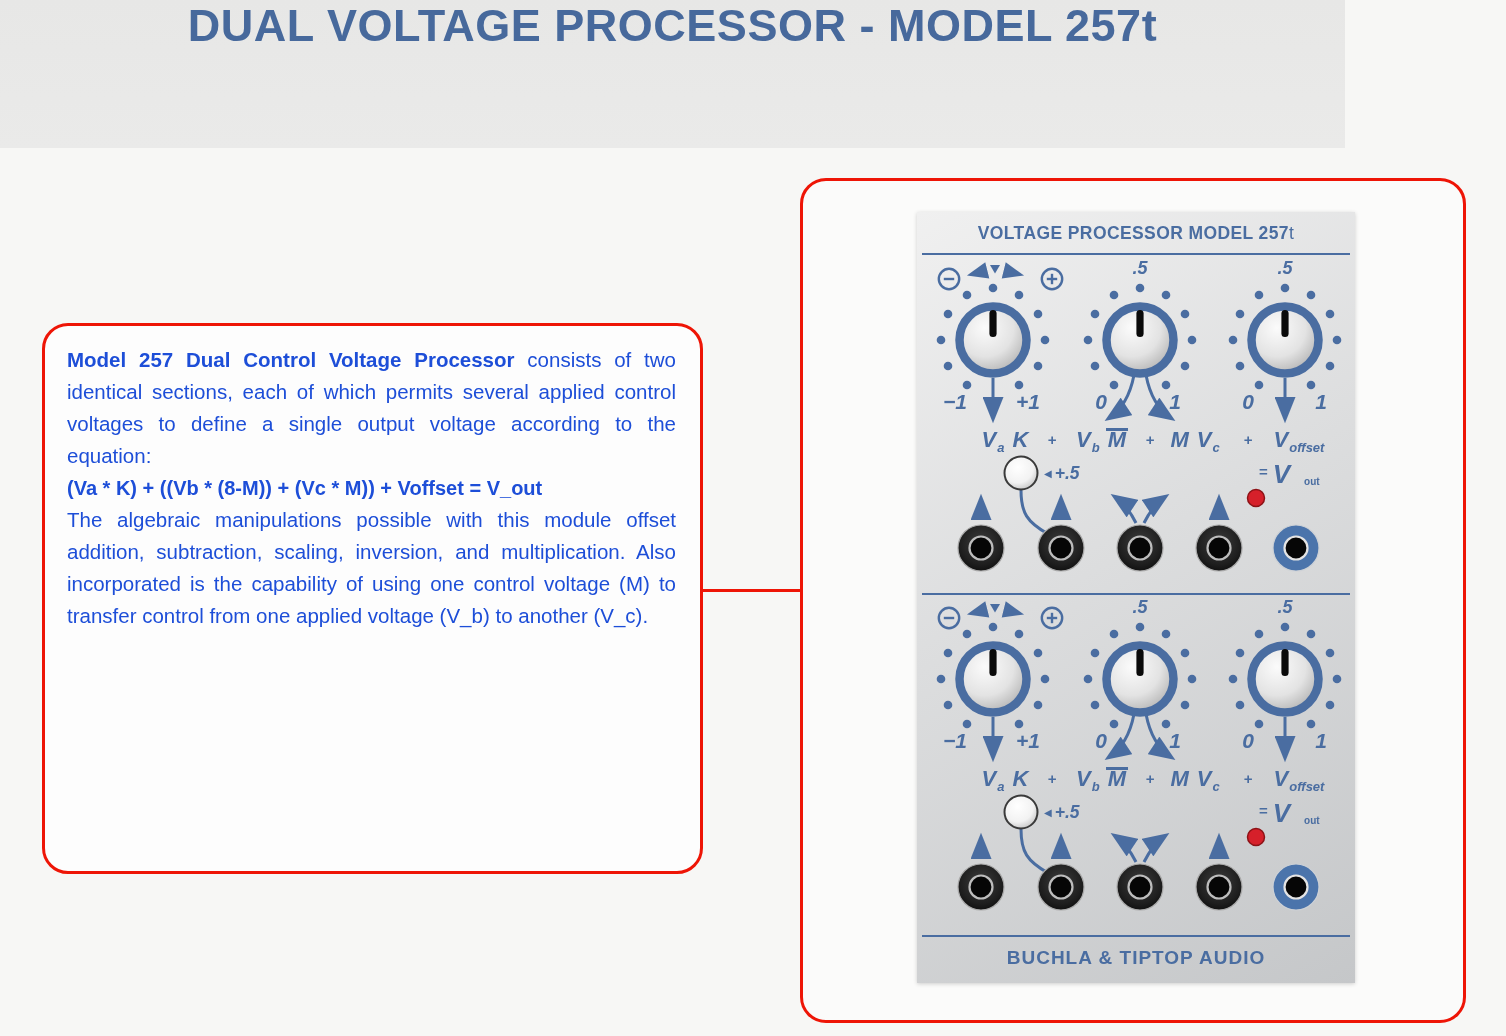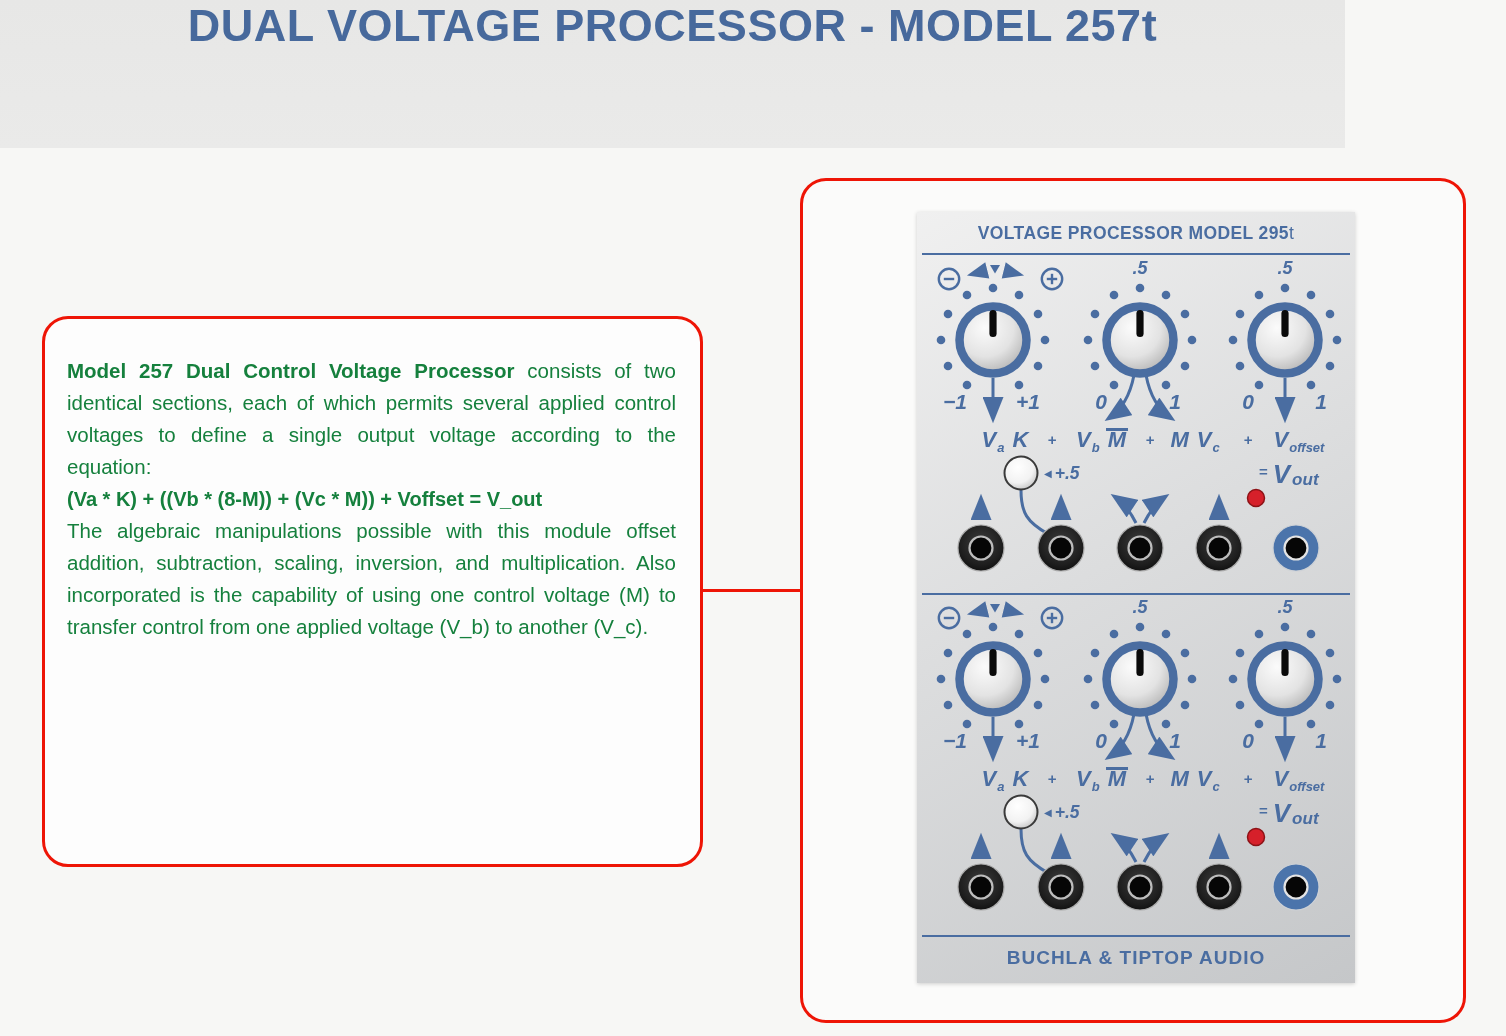--- a/index.html
+++ b/index.html
@@ -12,25 +12,25 @@
   .header{
     position:absolute;top:0;left:0;width:1345px;height:148px;
     background:linear-gradient(#e7e7e6,#eaeae9);
     display:flex;align-items:flex-start;justify-content:center;
   }
   .page-title{
     margin:0;font-size:45px;font-weight:700;letter-spacing:.5px;color:#47699c;
   }
   
   .info-box{
-    position:absolute;left:42px;top:316px;width:661px;height:551px;
+    position:absolute;left:42px;top:323px;width:661px;height:551px;
     box-sizing:border-box;background:#fdfdfd;
     border:3px solid #ee1506;border-radius:26px;
-    padding:36px 24px 0 22px;
-    color:#15803d;font-size:20.5px;line-height:32px;text-align:justify;
+    padding:18px 24px 0 22px;
+    color:#1d4ed8;font-size:20.5px;line-height:32px;text-align:justify;
   }
   .info-box p{margin:0;}
   .p1{margin-bottom:70px;}
   .equation{font-weight:700;font-size:20px;white-space:nowrap;margin-bottom:62px;}
   
   .connector{position:absolute;left:702px;top:589px;width:100px;height:3px;background:#ee1506;}
   
   .figure-box{
     position:absolute;left:800px;top:178px;width:666px;height:845px;
     box-sizing:border-box;background:#fbfbfa;
@@ -72,21 +72,21 @@
   .gap{margin-left:8px;}
   .plus{font-size:15px;}
   .ovl{position:relative;display:inline-block;line-height:1;}
   .ovl::after{content:"";position:absolute;left:-2px;right:-2px;top:-1px;border-top:3px solid #4a6da1;}
   .ball-note{position:absolute;left:127px;top:206px;height:22px;display:flex;align-items:center;color:#4a6da1;}
   .ball-tri{font-family:"DejaVu Sans",sans-serif;font-size:10px;margin-right:3px;}
   .ball-val{font-style:italic;font-weight:700;font-size:17.5px;}
   .out-label{position:absolute;left:342px;top:203px;color:#4a6da1;white-space:nowrap;}
   .out-eq{font-weight:700;font-size:15px;vertical-align:6px;margin-right:5px;}
   .out-v{font-style:italic;font-weight:700;font-size:26px;}
-  .out-label sub{font-style:italic;font-weight:700;font-size:17px;vertical-align:-2px;margin-left:2px;}
+  .out-label sub{font-weight:700;font-size:10px;vertical-align:-2px;margin-left:14px;}
   .svg-defs{position:absolute;width:0;height:0;}
 </style>
 </head>
 <body>
 
 <svg class="svg-defs" aria-hidden="true">
   <defs>
     <radialGradient id="knobFace" cx="38%" cy="32%" r="78%">
       <stop offset="0%" stop-color="#fbfbfb"></stop>
       <stop offset="55%" stop-color="#e3e3e3"></stop>
@@ -145,21 +145,21 @@
   <p class="equation">(Va * K) + ((Vb * (8-M)) + (Vc * M)) + Voffset = V_out</p>
   <p class="p2">The algebraic manipulations possible with this module offset addition, subtraction, scaling, inversion, and multiplication. Also incorporated is the capability of using one control voltage (M) to transfer control from one applied voltage (V_b) to another (V_c).</p>
 </div>
 
 <div class="connector"></div>
 
 <div class="figure-box">
   <div class="panel">
 
     <div class="panel-title">
-      <span>VOLTAGE PROCESSOR MODEL 295</span><span class="title-t">t</span>
+      <span>VOLTAGE PROCESSOR MODEL 257</span><span class="title-t">t</span>
     </div>
     <div class="rule rule-top"></div>
     <div class="rule rule-mid"></div>
     <div class="rule rule-bottom"></div>
     <div class="brand">BUCHLA &amp; TIPTOP AUDIO</div>
 
     <div class="section section-a">
       <svg class="sec-svg" width="438" height="338" viewBox="0 0 438 338">
         <g stroke="#4a6da1" fill="none" stroke-width="2.4">
           <circle cx="32" cy="23" r="10.2"></circle>

